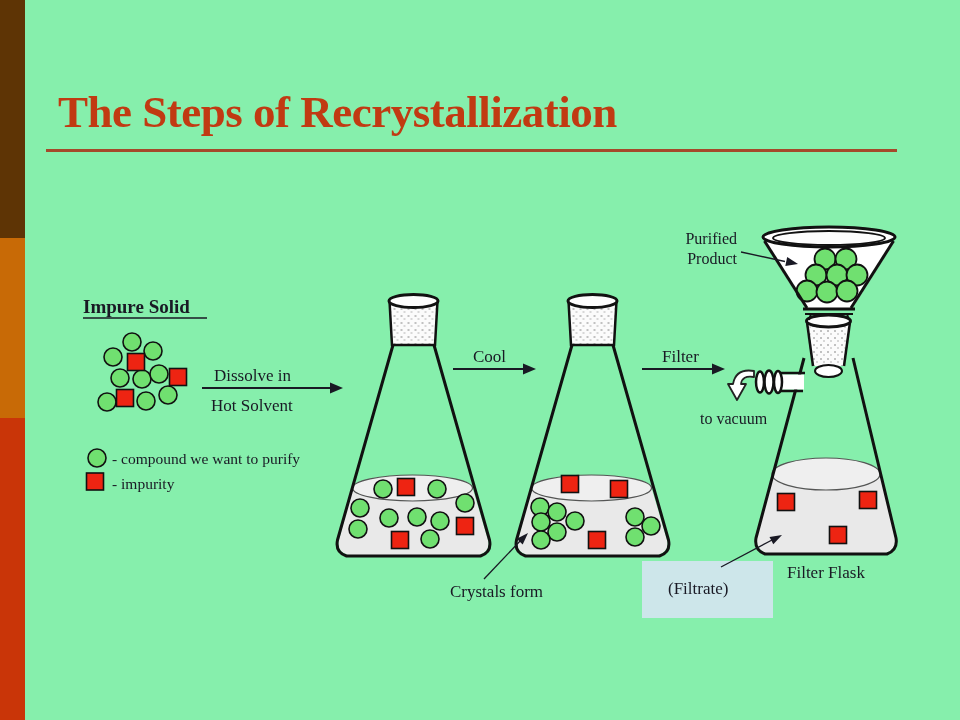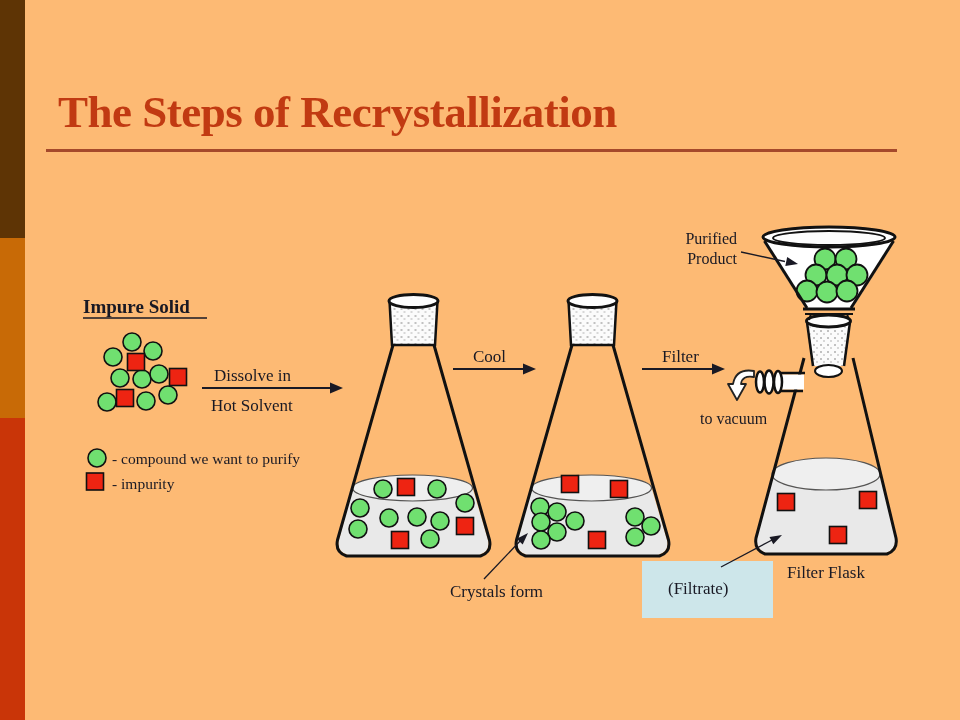--- a/index.html
+++ b/index.html
@@ -1,16 +1,16 @@
 <!DOCTYPE html>
 <html><head>
 <meta charset="utf-8">
 <style>
   html,body{margin:0;padding:0;background:#888;}
-  .slide{position:relative;width:960px;height:720px;background:#fdba74;overflow:hidden;
+  .slide{position:relative;width:960px;height:720px;background:#86efac;overflow:hidden;
          font-family:"Liberation Serif",serif;}
   .sidebar{position:absolute;left:0;top:0;width:25px;height:720px;}
   .sidebar .seg{position:absolute;left:0;width:25px;}
   .seg-top{top:0;height:238px;background:#5E3405;}
   .seg-mid{top:238px;height:180px;background:#C86A06;}
   .seg-bot{top:418px;height:302px;background:#C93508;}
   .title{position:absolute;left:58px;top:88px;width:880px;
          font-size:45px;font-weight:bold;color:#C13A12;letter-spacing:-0.5px;
          font-family:"Liberation Serif",serif;line-height:1.1;white-space:nowrap;}
   .title-rule{position:absolute;left:46px;top:149px;width:851px;height:3px;background:#A5492B;}

